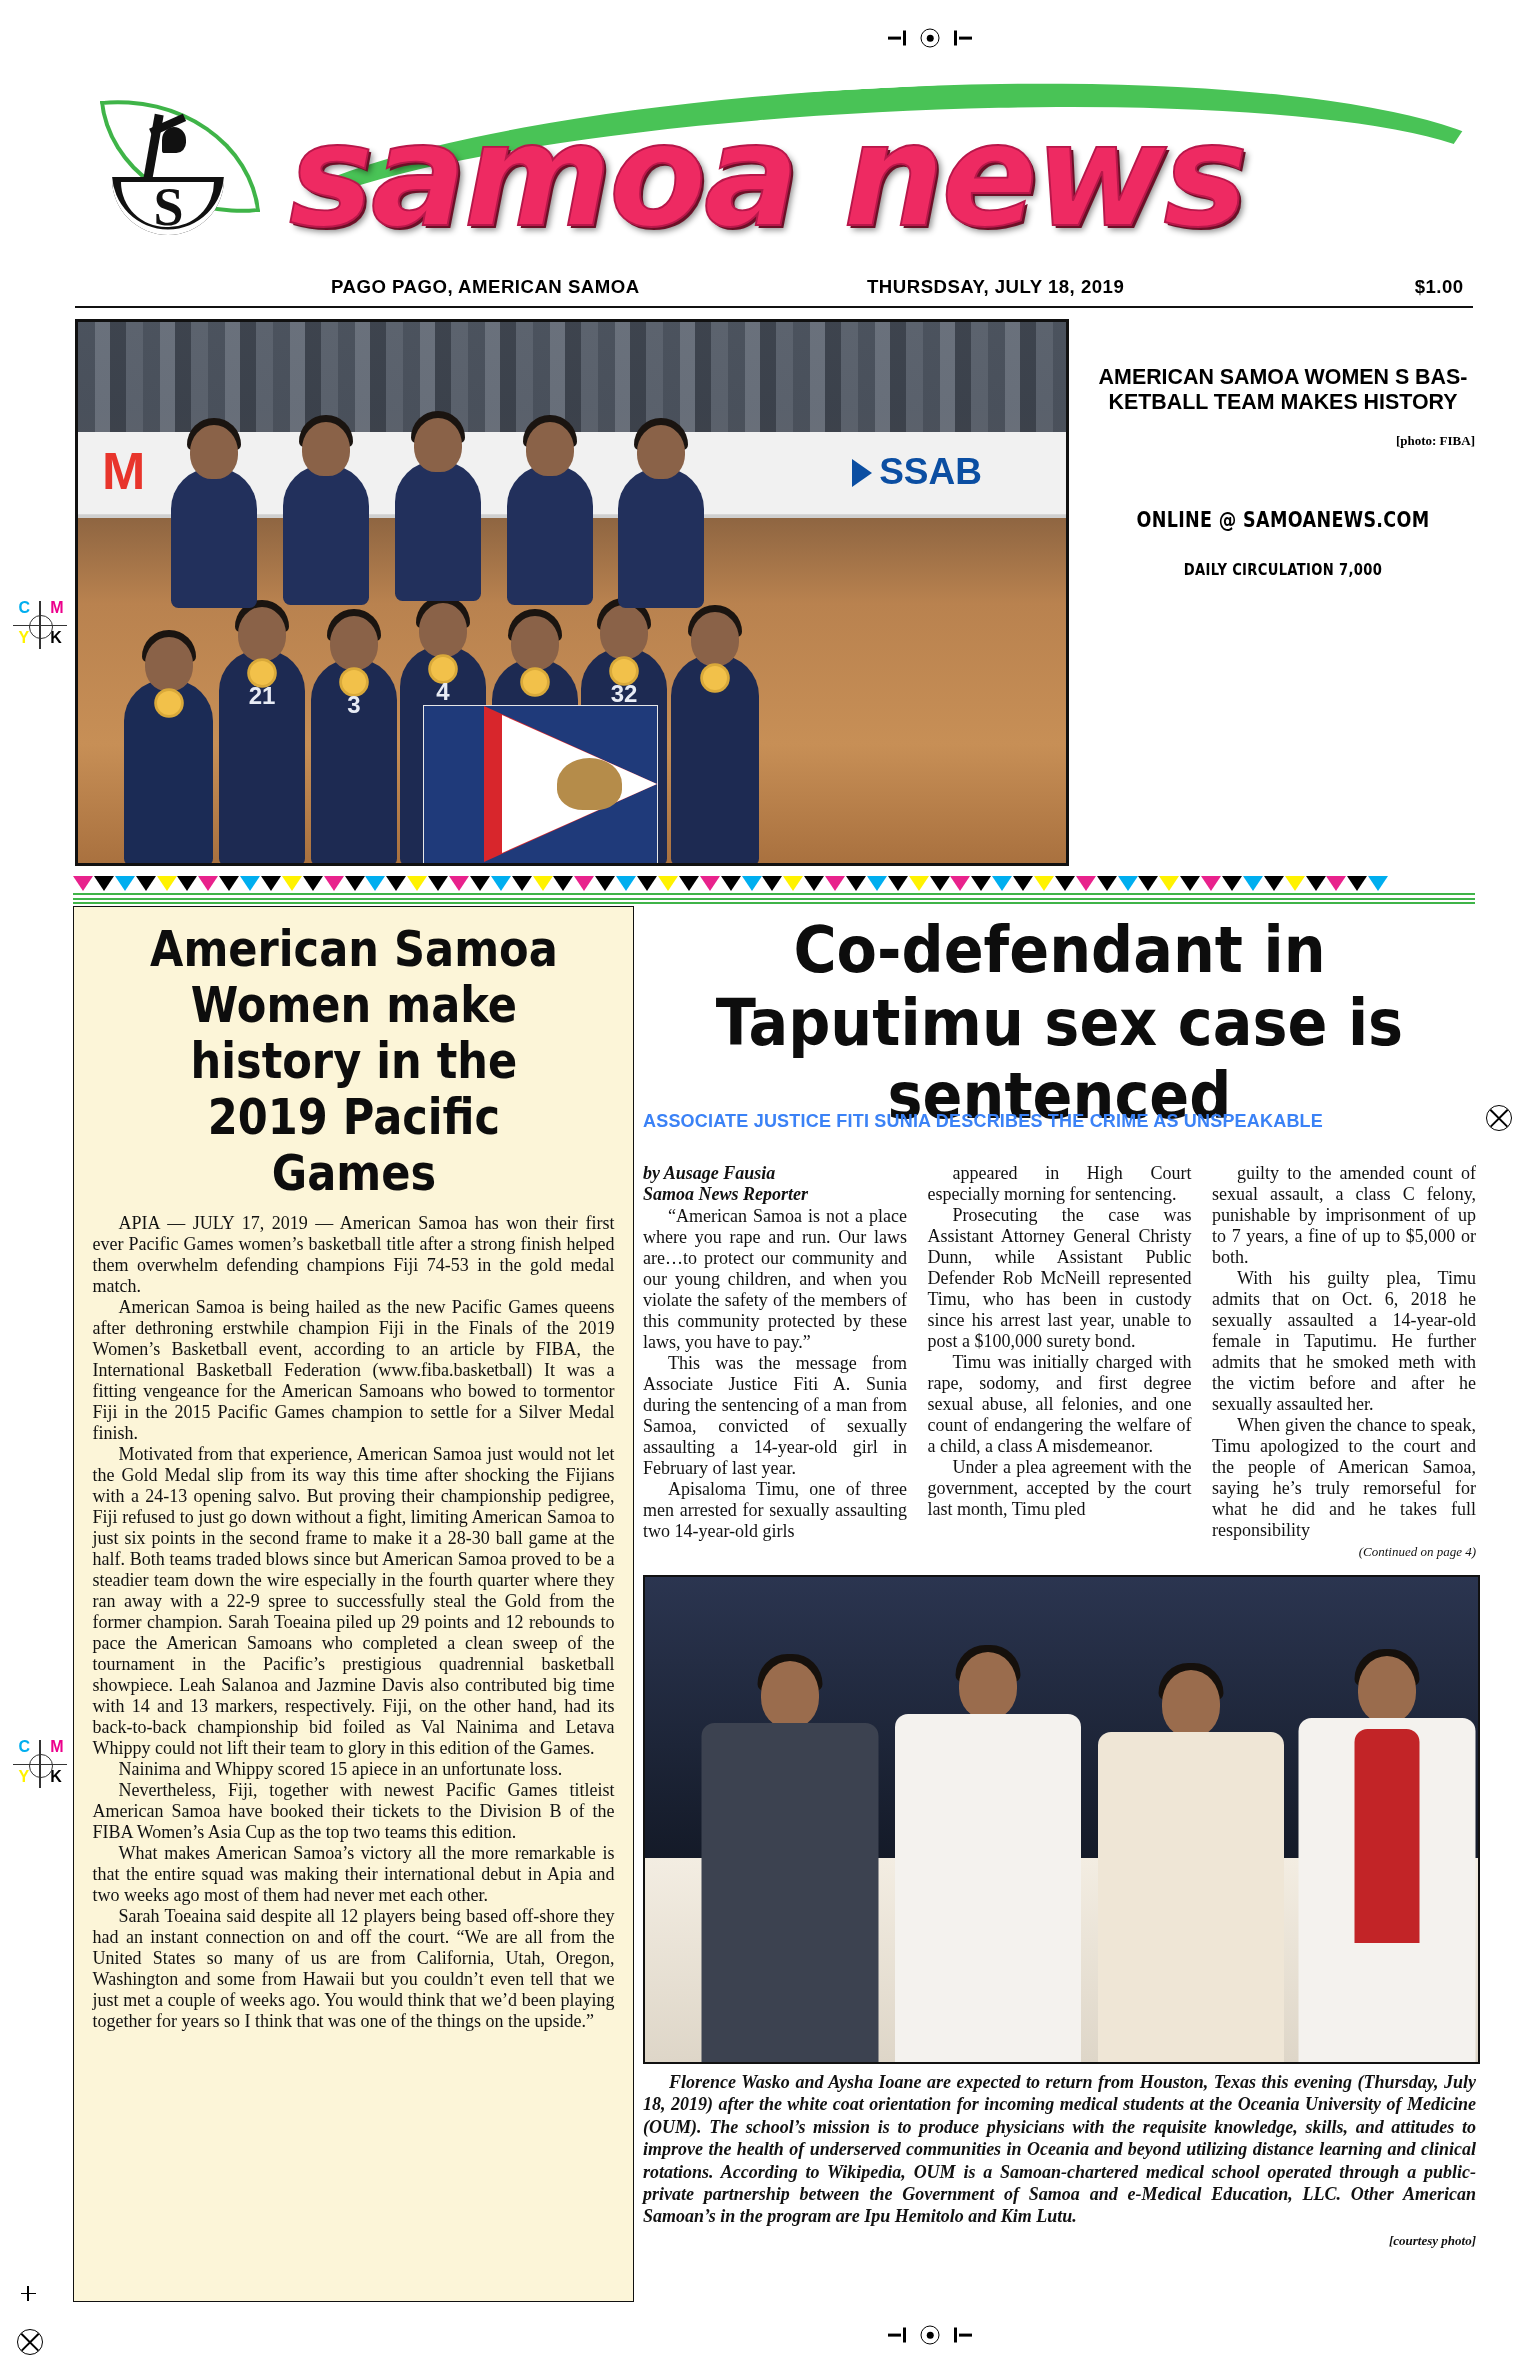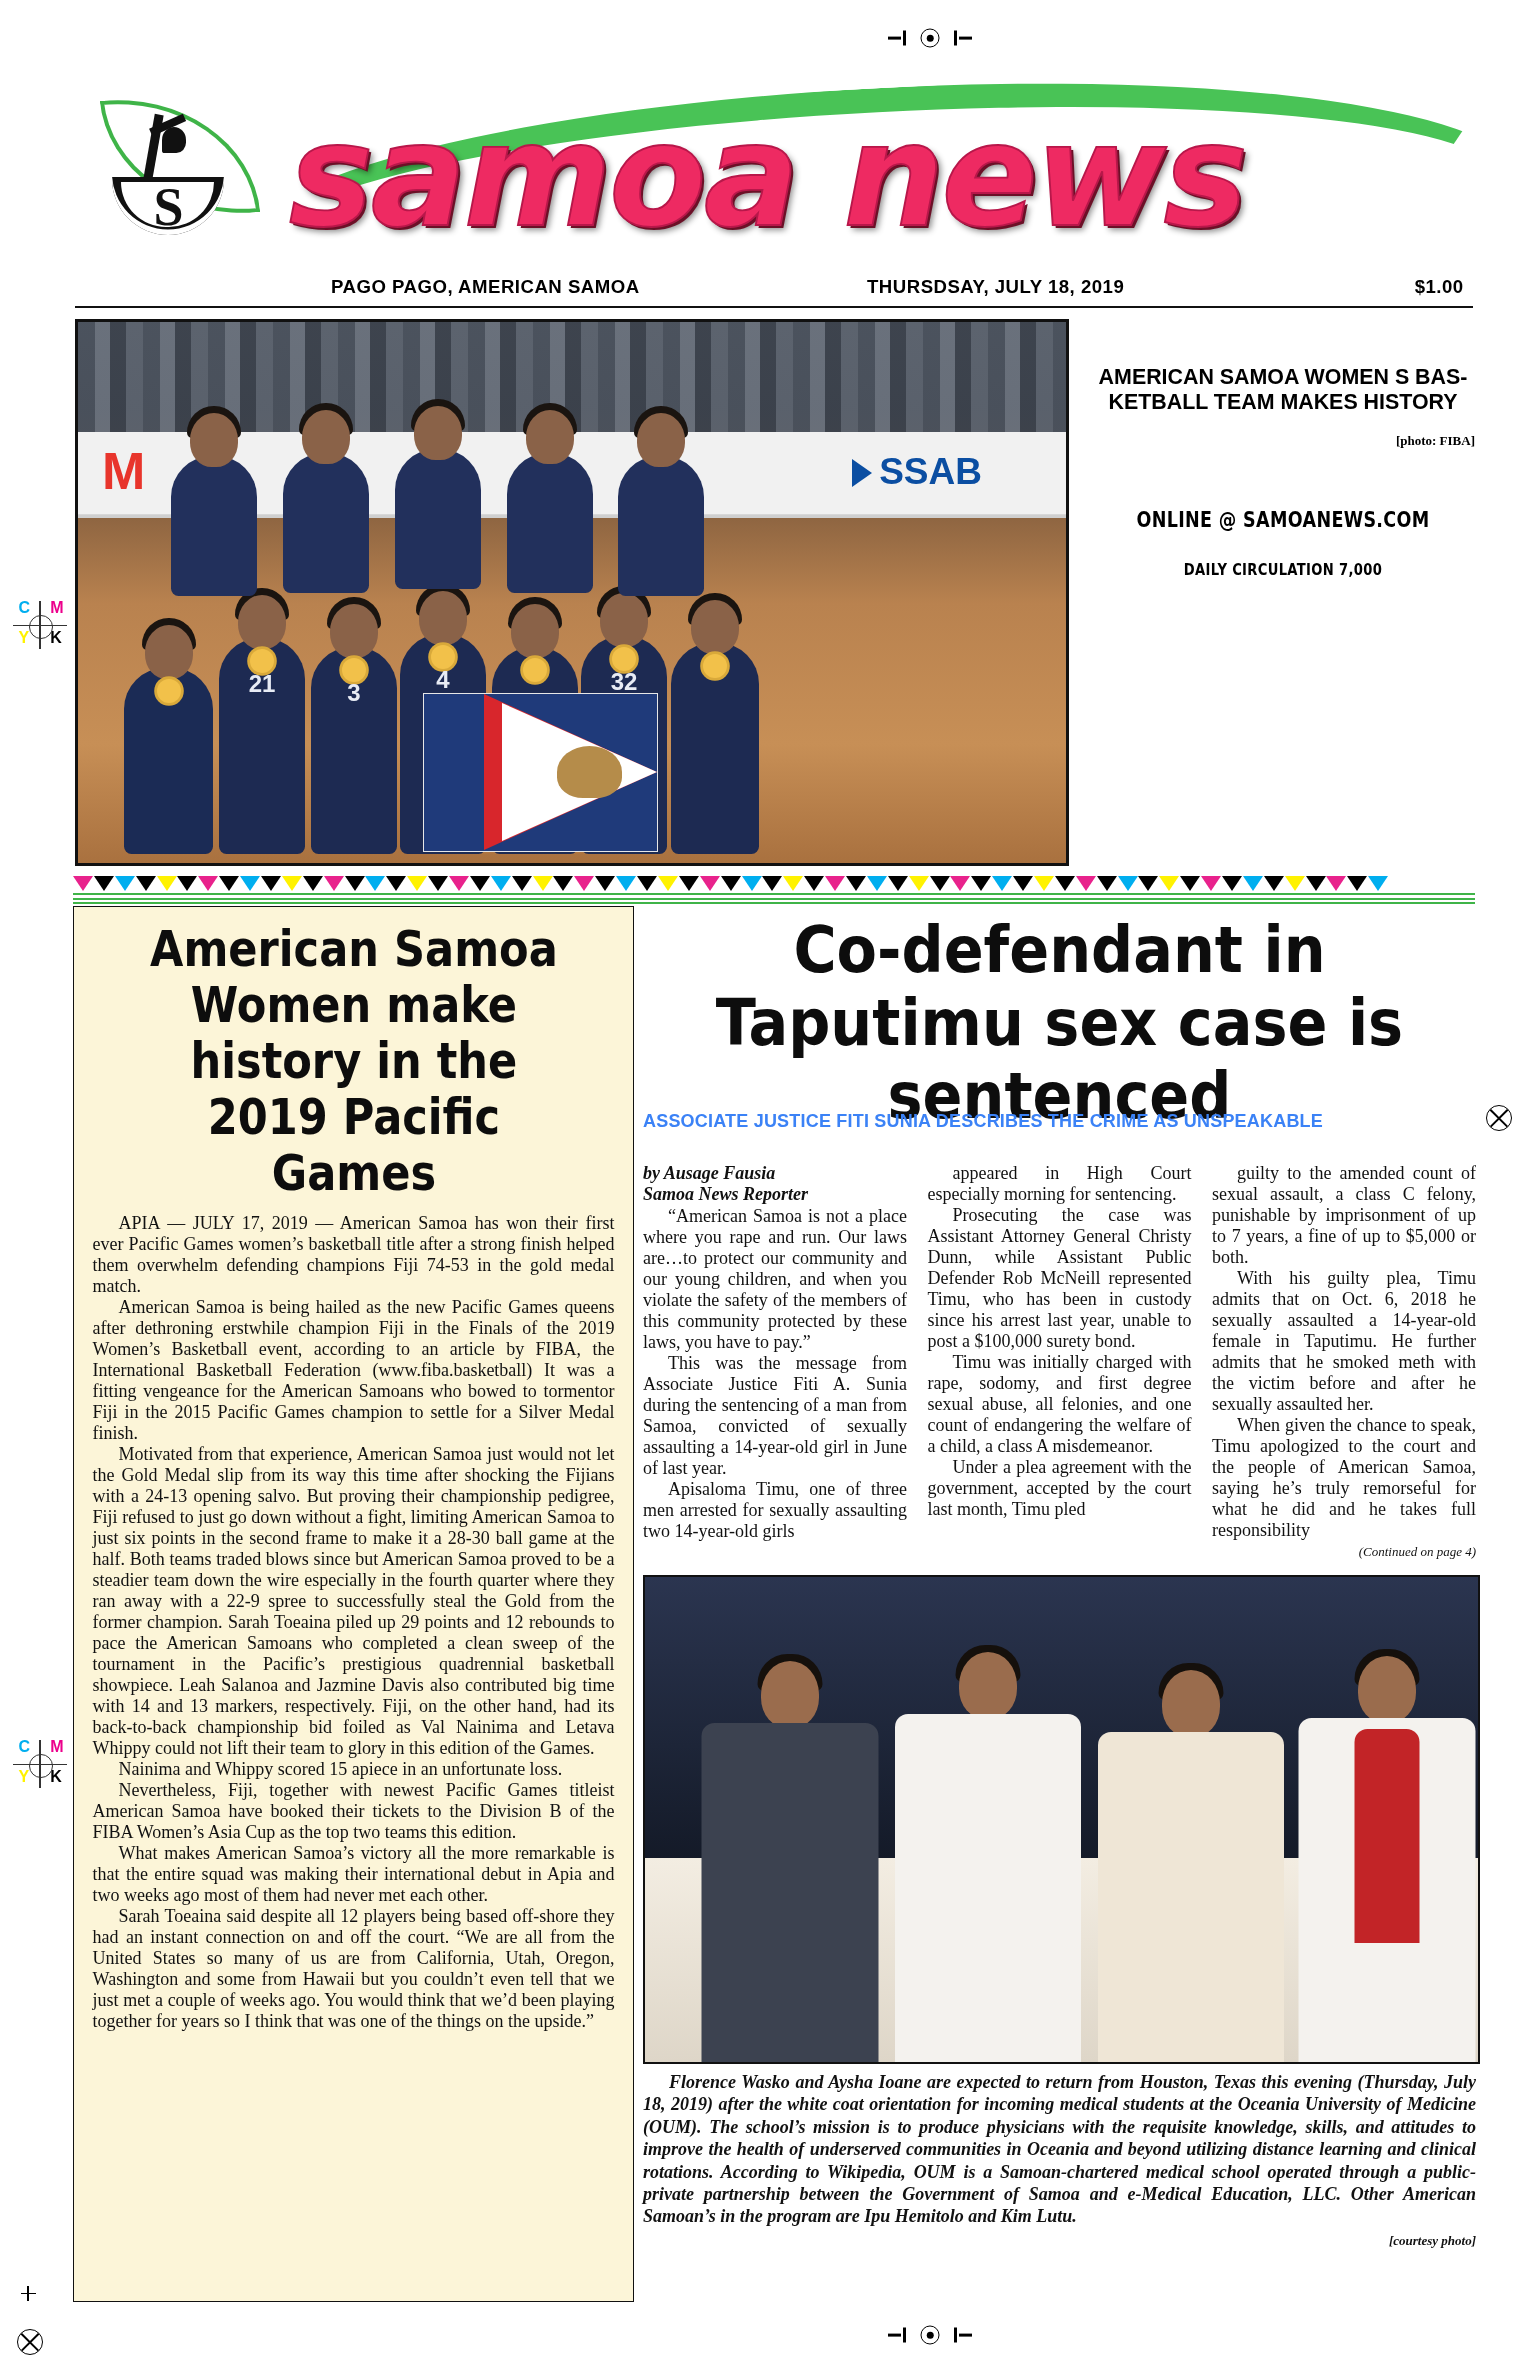--- a/index.html
+++ b/index.html
@@ -80,21 +80,21 @@
       background:linear-gradient(180deg,#5b6470 0%,#3f4752 16%,#7e5a3c 30%,#b9824f 52%,#c78f56 78%,#a9713f 100%);}
   .crowdband{position:absolute;left:0;top:0;width:100%;height:112px;
       background:repeating-linear-gradient(90deg,#4a515c 0 17px,#6b727d 17px 32px,#3b414b 32px 48px,#5c636e 48px 65px);
       opacity:.92;}
   .adboard{position:absolute;left:0;top:110px;width:100%;height:86px;background:#f1f1f1;
       box-shadow:inset 0 -3.7px 0 #cfcfcf;}
   .ad-mcd{position:absolute;left:24px;top:9.3px;font:bold 52px "Liberation Sans",sans-serif;color:#E8352C;}
   .ad-ssab{position:absolute;right:84px;top:18.6px;font:bold 37px "Liberation Sans",sans-serif;color:#0b4ea2;}
   .ad-ssab .tri{display:inline-block;width:0;height:0;border-left:20.5px solid #0b4ea2;
       border-top:14px solid transparent;border-bottom:14px solid transparent;vertical-align:-3.7px;margin-right:7.5px;}
-  .team{position:absolute;left:37px;top:140px;width:820px;height:392px;}
+  .team{position:absolute;left:37px;top:152px;width:820px;height:392px;}
   .pl{position:absolute;bottom:0;border-radius:41px 41px 7.5px 7.5px;background:#1d2a52;}
   .pl .face{position:absolute;left:50%;top:-43px;transform:translateX(-50%);
       width:48px;height:54px;border-radius:50% 50% 45% 45%;background:#8a6248;}
   .pl .hair{position:absolute;left:50%;top:-50px;transform:translateX(-50%);
       width:54px;height:32px;border-radius:28px 28px 5.6px 5.6px;background:#1a1410;}
   .pl .num{position:absolute;left:50%;top:32px;transform:translateX(-50%);
       color:#e8ecf5;font:bold 24px "Liberation Sans",sans-serif;}
   .pl .medal{position:absolute;left:50%;top:11.2px;transform:translateX(-50%);
       width:24px;height:24px;border-radius:50%;background:#f2c14a;box-shadow:0 0 0 2.8px #d9a93a;}
   .flag{position:absolute;left:308px;bottom:1.9px;width:233px;height:157px;background:#1f3a7a;
@@ -404,21 +404,21 @@
     <h1>Co-defendant in Taputimu sex case is sentenced</h1>
   </div>
   <div class="kicker">ASSOCIATE JUSTICE FITI SUNIA DESCRIBES THE CRIME AS  UNSPEAKABLE</div>
 
   <div class="cols">
     <div class="col">
       <p class="byline">by Ausage Fausia</p>
       <p class="byline">Samoa News Reporter</p>
       <div id="col1">
           <p>“American Samoa is not a place where you rape and run. Our laws are…to protect our community and our young children, and when you violate the safety of the members of this community protected by these laws, you have to pay.”</p>
-          <p>This was the message from Associate Justice Fiti A. Sunia during the sentencing of a man from Samoa, convicted of sexually assaulting a 14-year-old girl in June of last year.</p>
+          <p>This was the message from Associate Justice Fiti A. Sunia during the sentencing of a man from Samoa, convicted of sexually assaulting a 14-year-old girl in February of last year.</p>
           <p>Apisaloma Timu, one of three men arrested for sexually assaulting two 14-year-old girls</p>
         </div>
     </div>
     <div class="col">
         <div id="col2">
           <p>appeared in High Court especially morning for sentencing.</p>
           <p>Prosecuting the case was Assistant Attorney General Christy Dunn, while Assistant Public Defender Rob McNeill represented Timu, who has been in custody since his arrest last year, unable to post a $100,000 surety bond.</p>
           <p>Timu was initially charged with rape, sodomy, and first degree sexual abuse, all felonies, and one count of endangering the welfare of a child, a class A misdemeanor.</p>
           <p>Under a plea agreement with the government, accepted by the court last month, Timu pled</p>
         </div>

